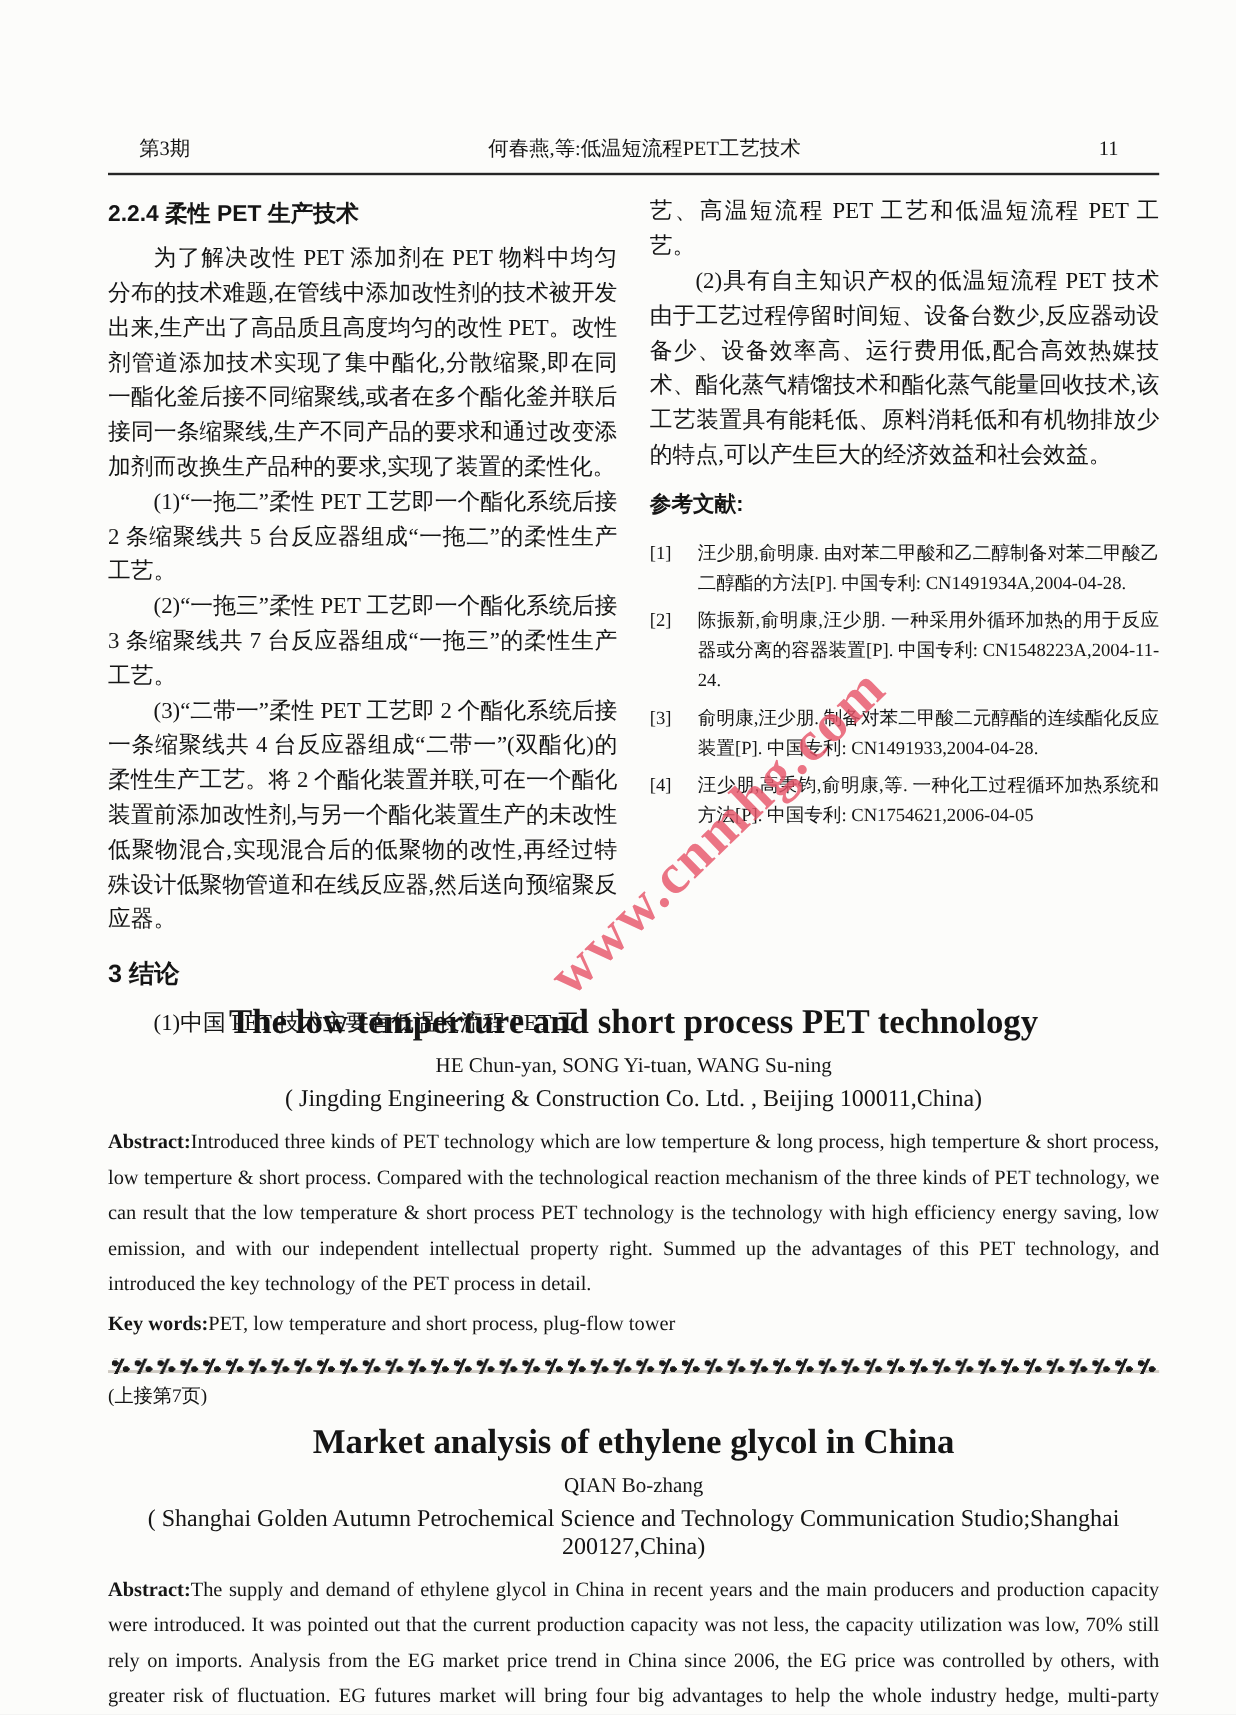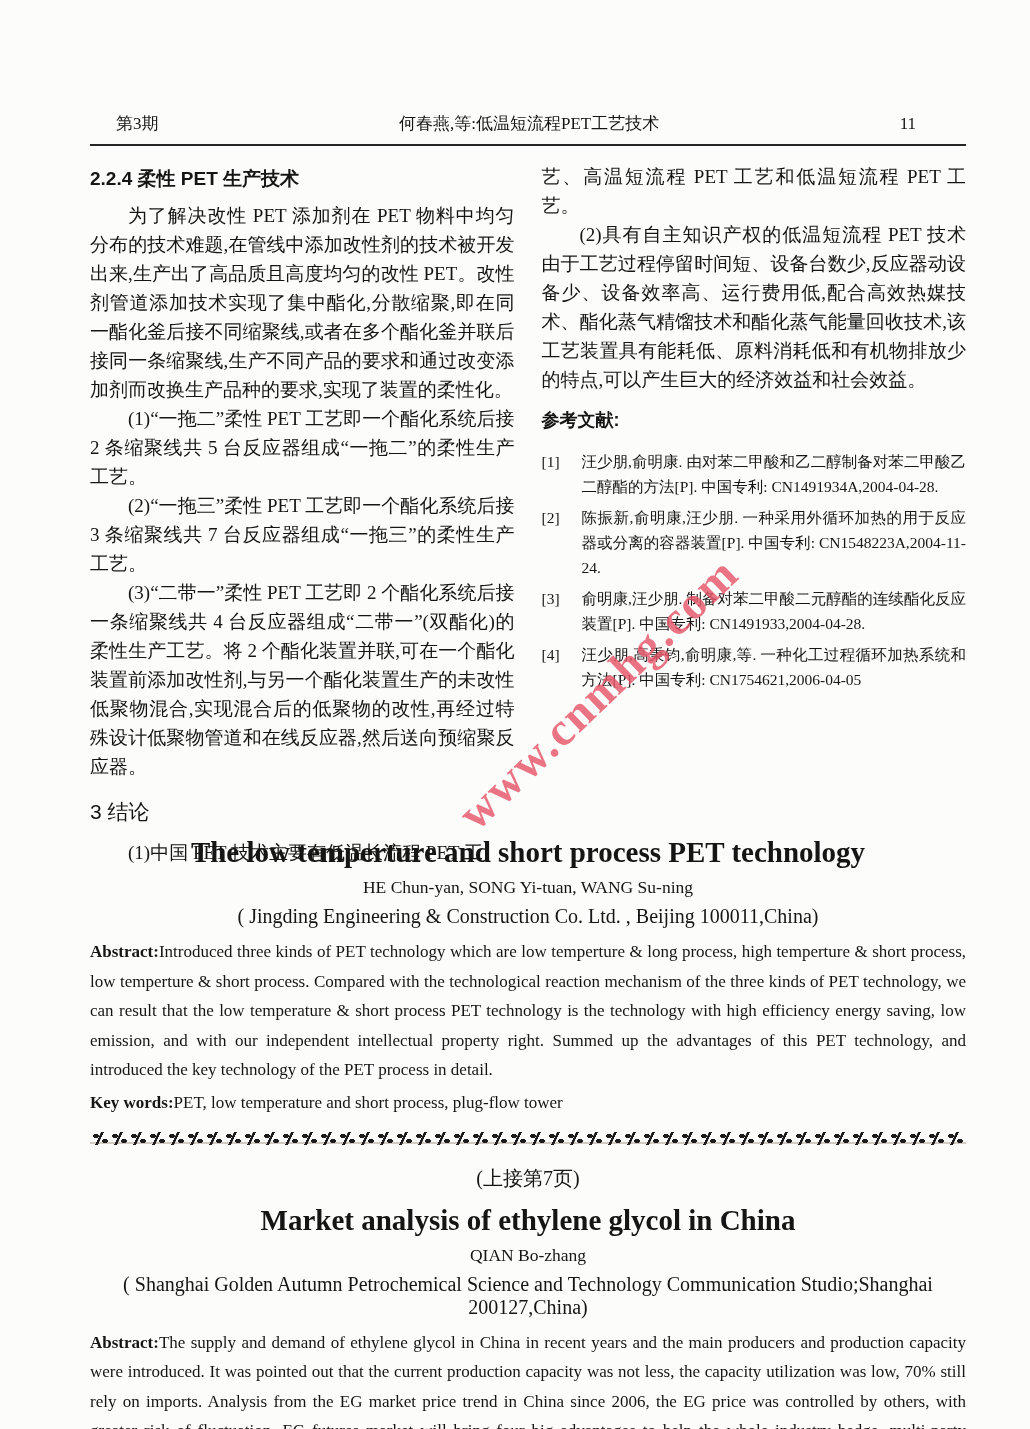--- a/index.html
+++ b/index.html
@@ -11,29 +11,29 @@
     color:#151515;
     font-family:"Liberation Serif","DejaVu Serif",serif;
     box-sizing:border-box;
     padding:112px 64px 0 90px;
     overflow:hidden;
   }
   
   .pagehead{display:flex;align-items:baseline;font-size:17px;}
   .pagehead .issue{margin-left:26px;white-space:nowrap;}
   .pagehead .runtitle{flex:1;text-align:center;white-space:nowrap;}
-  .pagehead .pnum{margin-right:50px;white-space:nowrap;}
+  .pagehead .pnum{margin-right:34px;white-space:nowrap;}
   .headrule{border-bottom:2.5px solid #262626;margin-top:9px;}
   
   .columns{display:flex;gap:27px;margin-top:16px;height:662px;}
   .col{flex:1;min-width:0;font-size:19px;line-height:29px;text-align:justify;}
   .col p{margin:0;}
   .ind{text-indent:2em;}
   .sec{font-family:"Liberation Sans","DejaVu Sans",sans-serif;font-weight:bold;font-size:19px;margin:2px 0 8px;}
-  .conc{font-family:"Liberation Sans","DejaVu Sans",sans-serif;font-weight:normal;font-size:21px;margin:16px 0 12px;}
+  .conc{font-family:"Liberation Sans","DejaVu Sans",sans-serif;font-weight:bold;font-size:21px;margin:16px 0 12px;}
   .refhead{font-family:"Liberation Sans","DejaVu Sans",sans-serif;font-weight:bold;font-size:18px;margin:12px 0 14px;}
   .reflist{font-size:15.5px;line-height:25px;}
   .ref{display:flex;margin-bottom:6px;}
   .refnum{flex:none;width:40px;}
   .reftext{flex:1;}
   
   .etitle{text-align:center;font-weight:bold;font-size:29px;margin:12px 0 8px;}
   .eauthors{text-align:center;font-size:17.5px;margin:0 0 7px;}
   .eaffil{text-align:center;font-size:20px;margin:0 0 9px;}
   .eabstract{font-size:17px;line-height:29.5px;text-align:justify;margin:0;}
@@ -43,21 +43,21 @@
   .divider{
     height:13px;margin:15px 0 8px;
     background-image:
       radial-gradient(ellipse 4.2px 3.4px at 6px 4px,#1b1b1b 68%,transparent 72%),
       radial-gradient(ellipse 4.2px 3.4px at 15px 9px,#1b1b1b 68%,transparent 72%),
       linear-gradient(115deg,transparent 44%,#1b1b1b 45% 55%,transparent 56%),
       linear-gradient(to bottom,transparent 10px,#cfcac2 10px 12px,transparent 12px);
     background-size:19px 13px,19px 13px,19px 13px,19px 13px;
     background-repeat:repeat-x;
   }
-  .contnote{font-size:20px;margin:20px 0 2px;text-align:center;}
+  .contnote{font-size:16px;margin:8px 0 2px;}
   
   .watermark{
     position:absolute;left:338px;top:666px;width:520px;
     transform:rotate(-44deg);transform-origin:center;
     text-align:center;
     font-family:"Liberation Serif","DejaVu Serif",serif;
     font-weight:bold;font-size:47px;letter-spacing:2px;
     color:rgba(231,86,106,0.82);
     pointer-events:none;z-index:5;
   }

